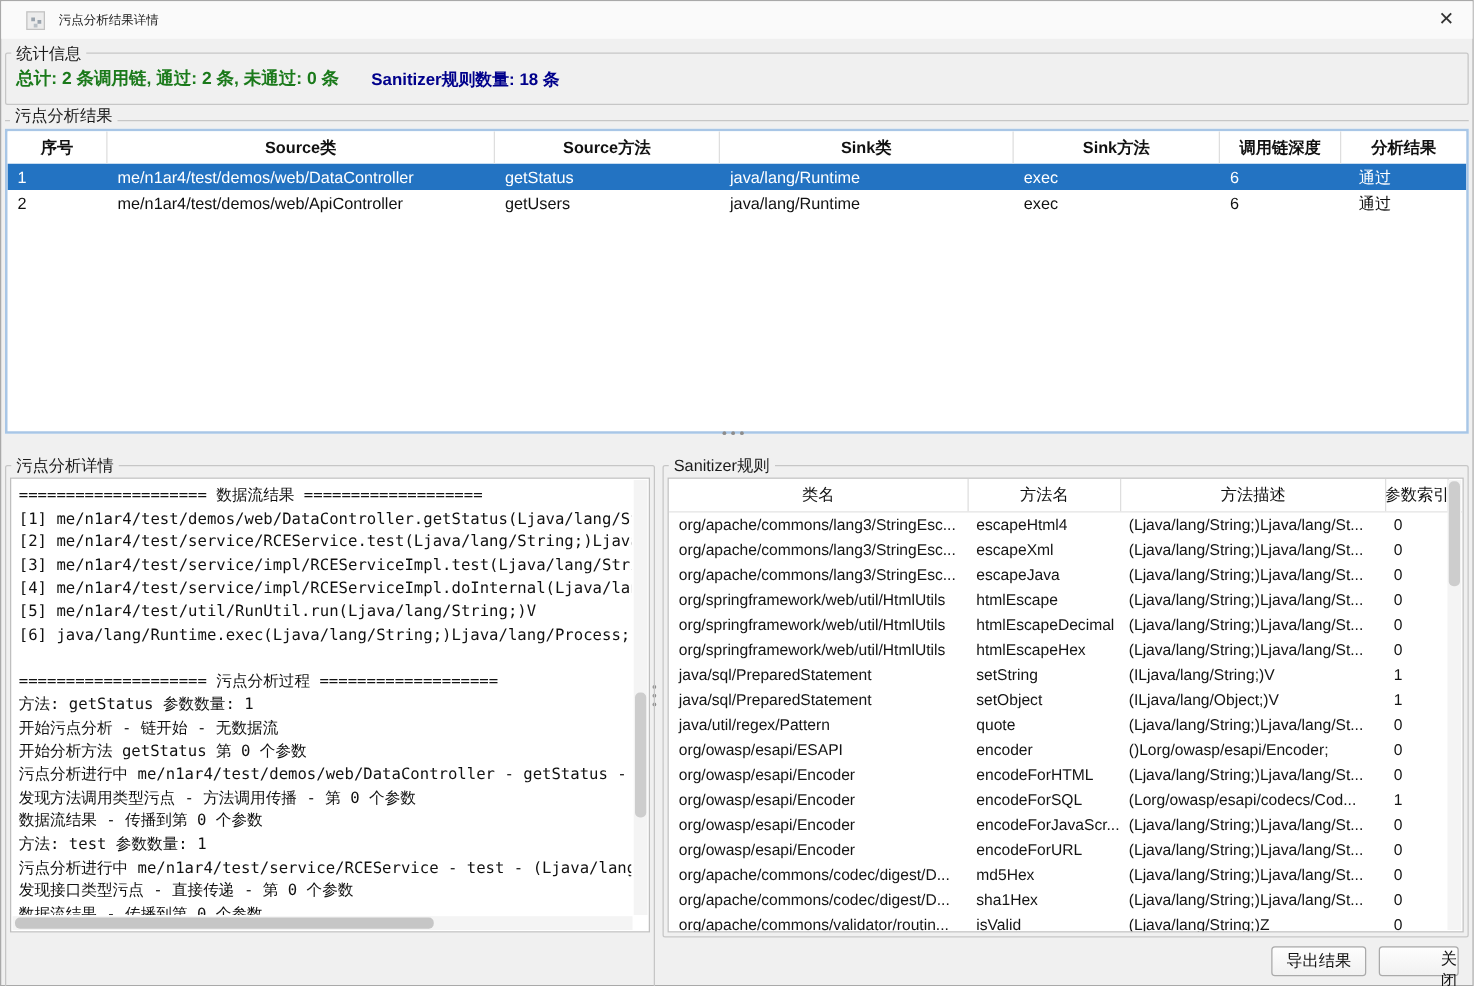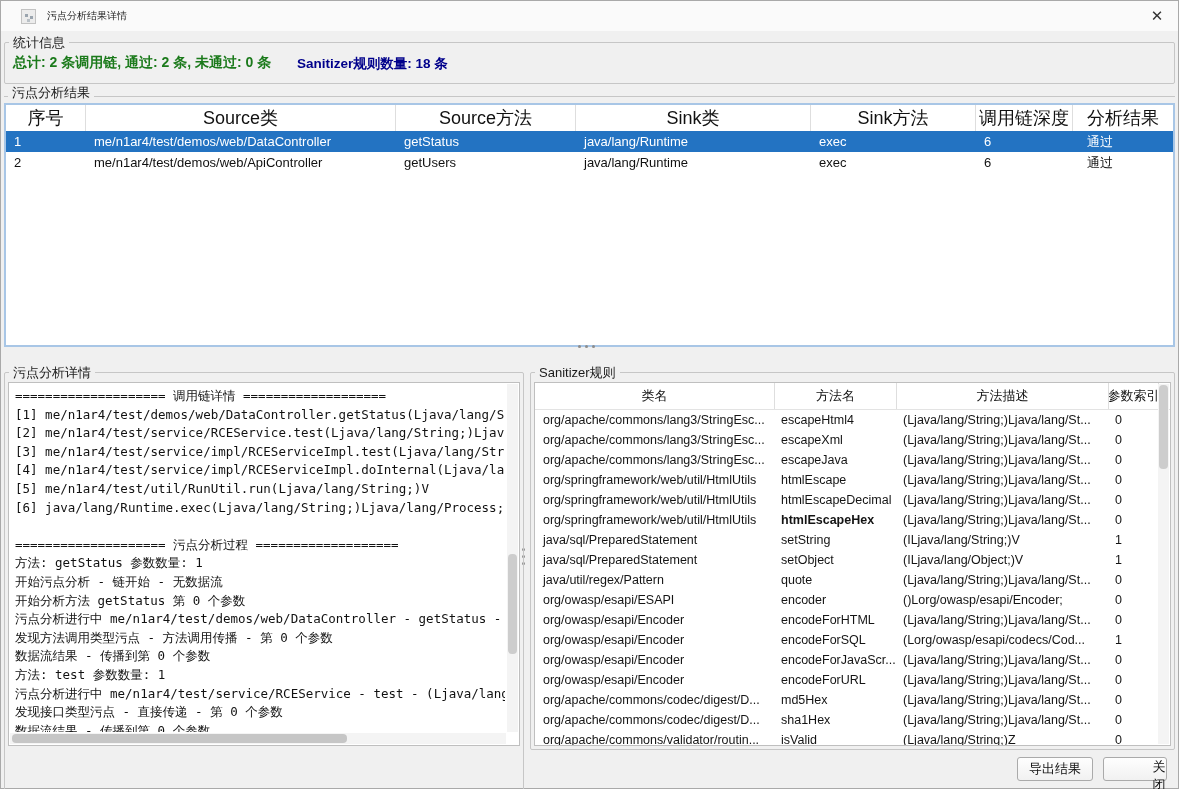--- a/index.html
+++ b/index.html
@@ -32,22 +32,22 @@
   
   .results-topline { position:absolute; left:4px; top:96px; width:1171px;
                      border-top:1px solid #c6c6c6; }
   .results-label { position:absolute; left:8px; top:84px; background:#f0f0f0; padding:0 4px;
                    font-size:13px; color:#1a1a1a; }
 
   
   .rtable { position:absolute; left:4px; top:103px; width:1171px; height:244px;
             background:#fff; border:2px solid #a8c6e6; overflow:hidden; }
   .rt-header { display:flex; height:26px; background:#fff; }
-  .rt-hc { display:flex; align-items:center; justify-content:center; font-size:18px; color:#111;
-           border-right:1px solid #dedede; overflow:hidden; white-space:nowrap; }
+  .rt-hc { display:flex; align-items:center; justify-content:center; font-size:13px; color:#111;
+           border-right:1px solid #dedede; overflow:hidden; white-space:nowrap;font-weight:bold; }
   .rt-hc:last-child { border-right:none; }
   .rt-row { display:flex; height:21px; align-items:center; color:#111; }
   .rt-row.sel { background:#2373c2; color:#fff; }
   .rt-c { font-size:13px; padding-left:8px; white-space:nowrap; overflow:hidden; }
   .rt-c.link { padding-left:14px; }
 
   
   .hdots { position:absolute; left:578px; top:345px; display:flex; gap:4px; cursor:row-resize; }
   .vdots { position:absolute; left:522px; top:548px; display:flex; flex-direction:column; gap:4px; cursor:col-resize; }
   .hdots i, .vdots i { width:3px; height:3px; background:#8d8d8d; border-radius:50%; }
@@ -147,21 +147,21 @@
   <div class="vdots">
       <i></i>
       <i></i>
       <i></i>
     </div>
 
   <div class="group" id="detail-group">
     <span class="group-label">污点分析详情</span>
     <div class="textarea">
       <div class="detail-lines" id="detail-lines">
-          <div class="dline">==================== 调用链详情 ===================</div>
+          <div class="dline">==================== 数据流结果 ===================</div>
           <div class="dline">[1] me/n1ar4/test/demos/web/DataController.getStatus(Ljava/lang/String</div>
           <div class="dline">[2] me/n1ar4/test/service/RCEService.test(Ljava/lang/String;)Ljava/lan</div>
           <div class="dline">[3] me/n1ar4/test/service/impl/RCEServiceImpl.test(Ljava/lang/String;)</div>
           <div class="dline">[4] me/n1ar4/test/service/impl/RCEServiceImpl.doInternal(Ljava/lang/St</div>
           <div class="dline">[5] me/n1ar4/test/util/RunUtil.run(Ljava/lang/String;)V</div>
           <div class="dline">[6] java/lang/Runtime.exec(Ljava/lang/String;)Ljava/lang/Process;</div>
           <div class="dline"></div>
           <div class="dline">==================== 污点分析过程 ===================</div>
           <div class="dline">方法: getStatus 参数数量: 1</div>
           <div class="dline">开始污点分析 - 链开始 - 无数据流</div>
@@ -218,21 +218,21 @@
             <div class="san-c" style="width: 50px;">0</div>
           </div>
           <div class="san-row">
             <div class="san-c" style="width: 240px;">org/springframework/web/util/HtmlUtils</div>
             <div class="san-c" style="width: 122px;">htmlEscapeDecimal</div>
             <div class="san-c" style="width: 212px;">(Ljava/lang/String;)Ljava/lang/St...</div>
             <div class="san-c" style="width: 50px;">0</div>
           </div>
           <div class="san-row">
             <div class="san-c" style="width: 240px;">org/springframework/web/util/HtmlUtils</div>
-            <div class="san-c" style="width: 122px; font-weight: bold;">htmlEscapeHex</div>
+            <div class="san-c" style="width: 122px;">htmlEscapeHex</div>
             <div class="san-c" style="width: 212px;">(Ljava/lang/String;)Ljava/lang/St...</div>
             <div class="san-c" style="width: 50px;">0</div>
           </div>
           <div class="san-row">
             <div class="san-c" style="width: 240px;">java/sql/PreparedStatement</div>
             <div class="san-c" style="width: 122px;">setString</div>
             <div class="san-c" style="width: 212px;">(ILjava/lang/String;)V</div>
             <div class="san-c" style="width: 50px;">1</div>
           </div>
           <div class="san-row">

